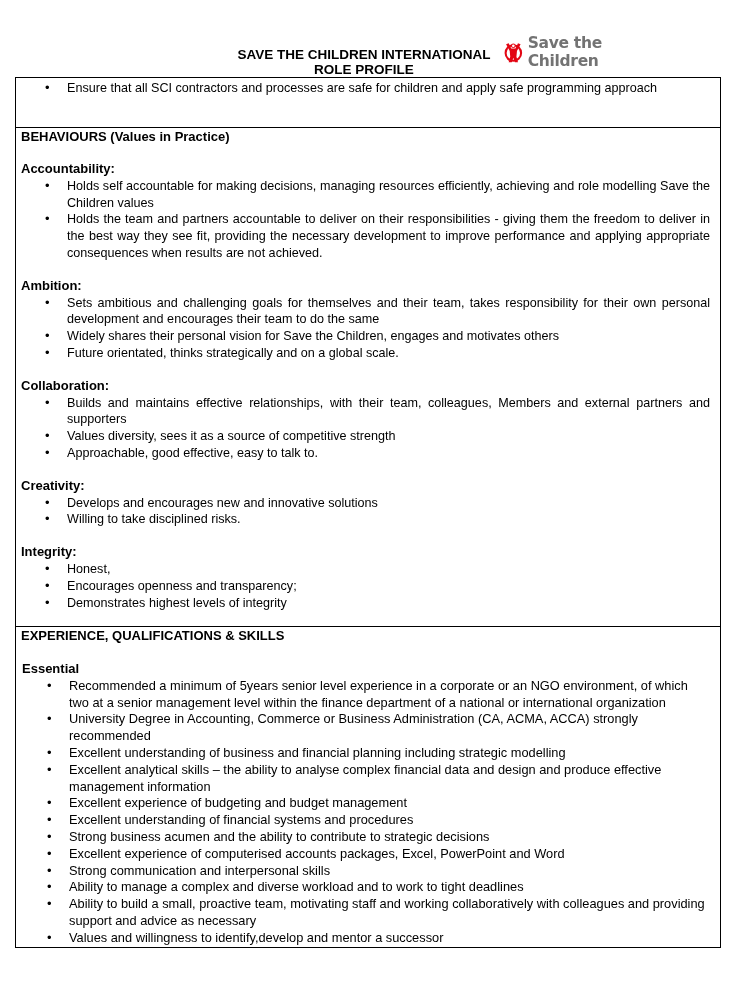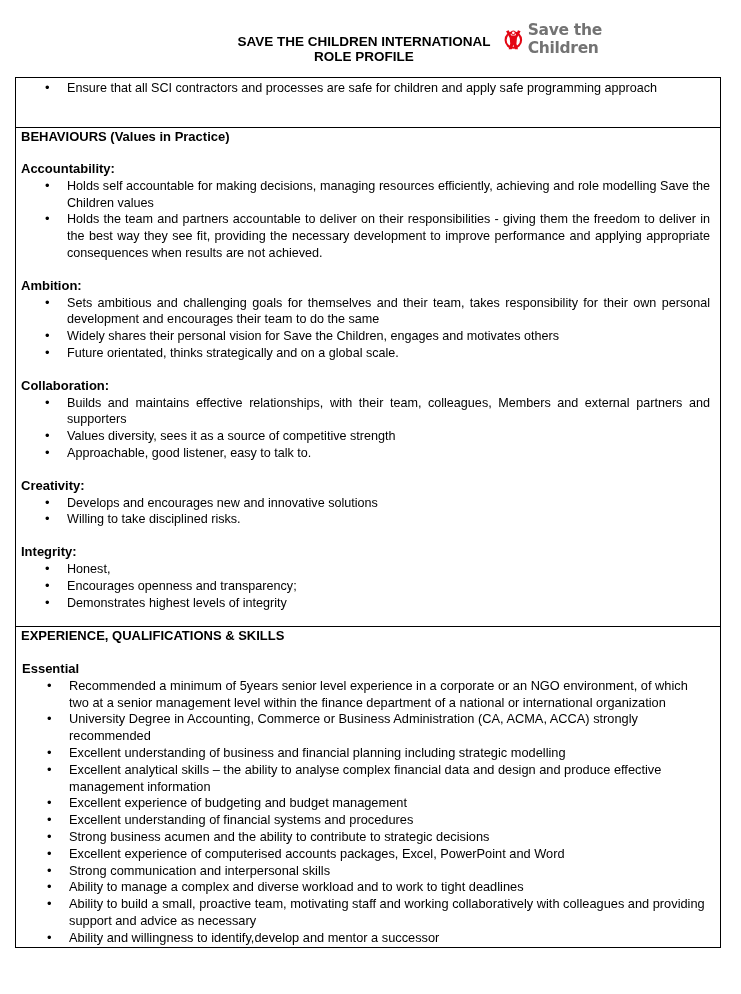--- a/index.html
+++ b/index.html
@@ -1,17 +1,17 @@
 <!DOCTYPE html>
 <html><head>
 <meta charset="utf-8">
 <style>
   html, body { margin: 0; padding: 0; background: #ffffff; }
   body { width: 741px; height: 994px; position: relative; overflow: hidden; color: #000; }
-  .header { position: absolute; left: 0; top: 3px; width: 612px; height: 80px; }
+  .header { position: absolute; left: 0; top: 16px; width: 612px; height: 80px; }
   .title {
     position: absolute; left: 222px; top: 31px; width: 284px; text-align: center;
     font-family: "Liberation Sans", sans-serif; font-weight: bold; font-size: 13.5px; line-height: 15px;
   }
   .logo { position: absolute; left: 503px; top: 16px; height: 40px; display: flex; align-items: center; }
   .logo svg { width: 36px; height: 38px; }
   .logo-text {
     font-family: "DejaVu Sans", sans-serif; font-weight: bold; font-size: 15.5px; margin-left: 4px;
     letter-spacing: -0.3px; color: #737373;
   }
@@ -75,21 +75,21 @@
     <ul>
       <li>Sets ambitious and challenging goals for themselves and their team, takes responsibility for their own personal development and encourages their team to do the same</li>
       <li>Widely shares their personal vision for Save the Children, engages and motivates others</li>
       <li>Future orientated, thinks strategically and on a global scale.</li>
     </ul>
 
     <div class="sub-head">Collaboration:</div>
     <ul>
       <li>Builds and maintains effective relationships, with their team, colleagues, Members and external partners and supporters</li>
       <li>Values diversity, sees it as a source of competitive strength</li>
-      <li>Approachable, good listener, easy to talk to.</li>
+      <li>Approachable, good effective, easy to talk to.</li>
     </ul>
 
     <div class="sub-head">Creativity:</div>
     <ul>
       <li>Develops and encourages new and innovative solutions</li>
       <li>Willing to take disciplined risks.</li>
     </ul>
 
     <div class="sub-head">Integrity:</div>
     <ul>
@@ -107,16 +107,16 @@
       <li>University Degree in Accounting, Commerce or Business Administration (CA, ACMA, ACCA) strongly recommended</li>
       <li>Excellent understanding of business and financial planning including strategic modelling</li>
       <li>Excellent analytical skills – the ability to analyse complex financial data and design and produce effective management information</li>
       <li>Excellent experience of budgeting and budget management</li>
       <li>Excellent understanding of financial systems and procedures</li>
       <li>Strong business acumen and the ability to contribute to strategic decisions</li>
       <li>Excellent experience of computerised accounts packages, Excel, PowerPoint and Word</li>
       <li>Strong communication and interpersonal skills</li>
       <li>Ability to manage a complex and diverse workload and to work to tight deadlines</li>
       <li>Ability to build a small, proactive team, motivating staff and working collaboratively with colleagues and providing support and advice as necessary</li>
-      <li>Ability and willingness to identify,develop and mentor a successor</li>
+      <li>Values and willingness to identify,develop and mentor a successor</li>
     </ul>
   </div>
 </div>
 
 </body></html>

